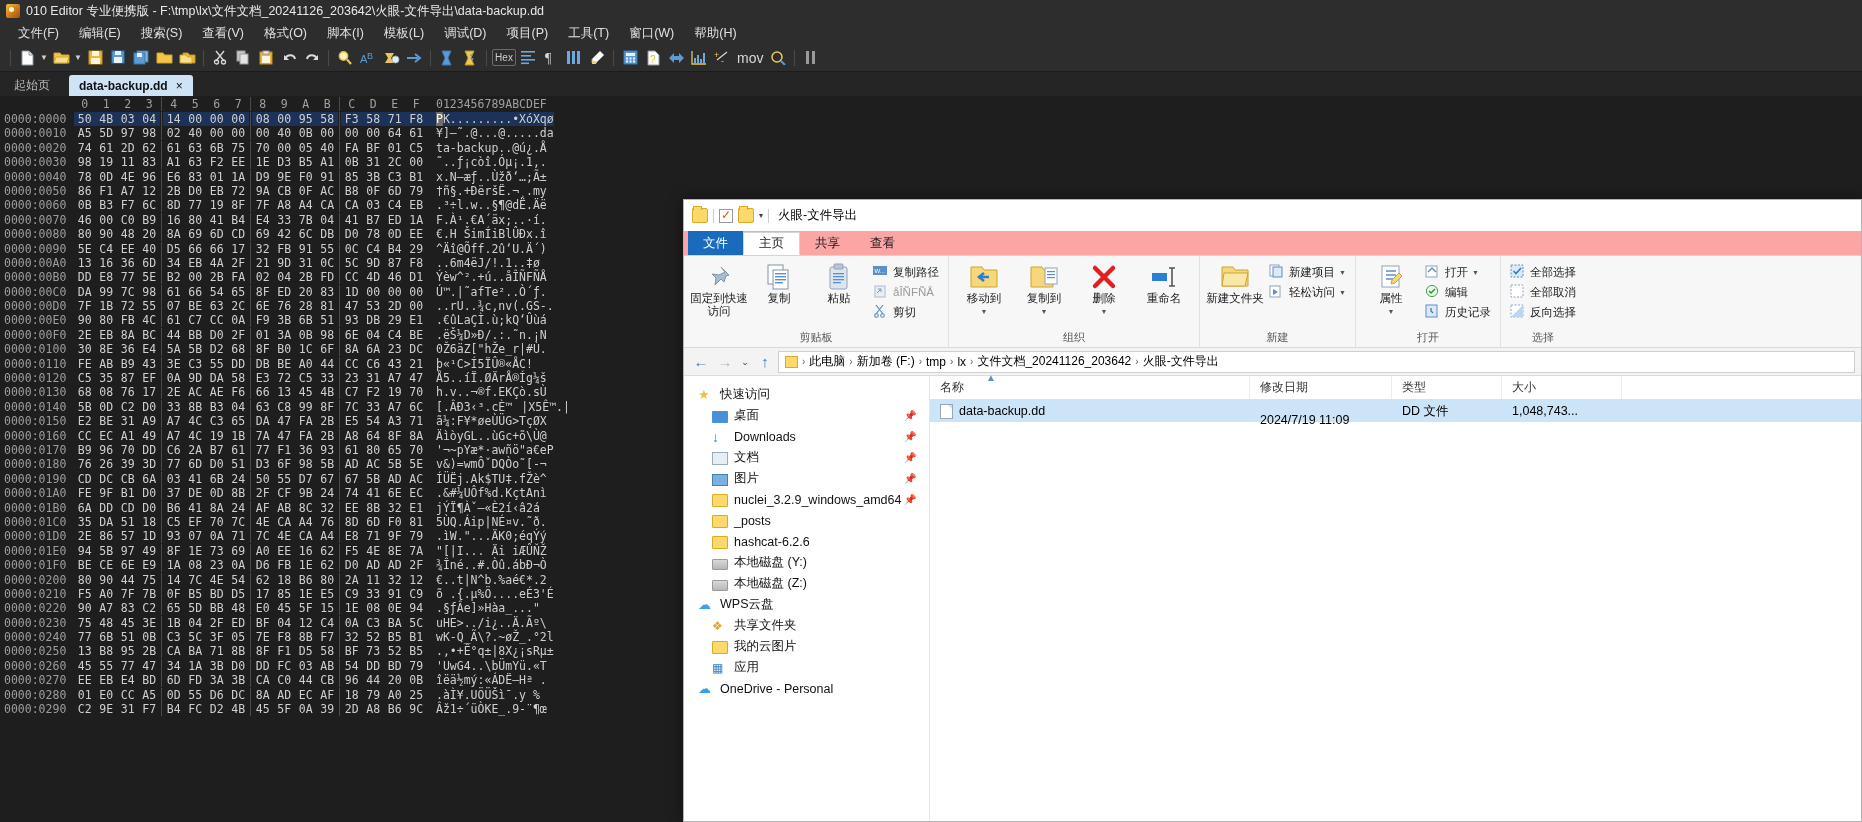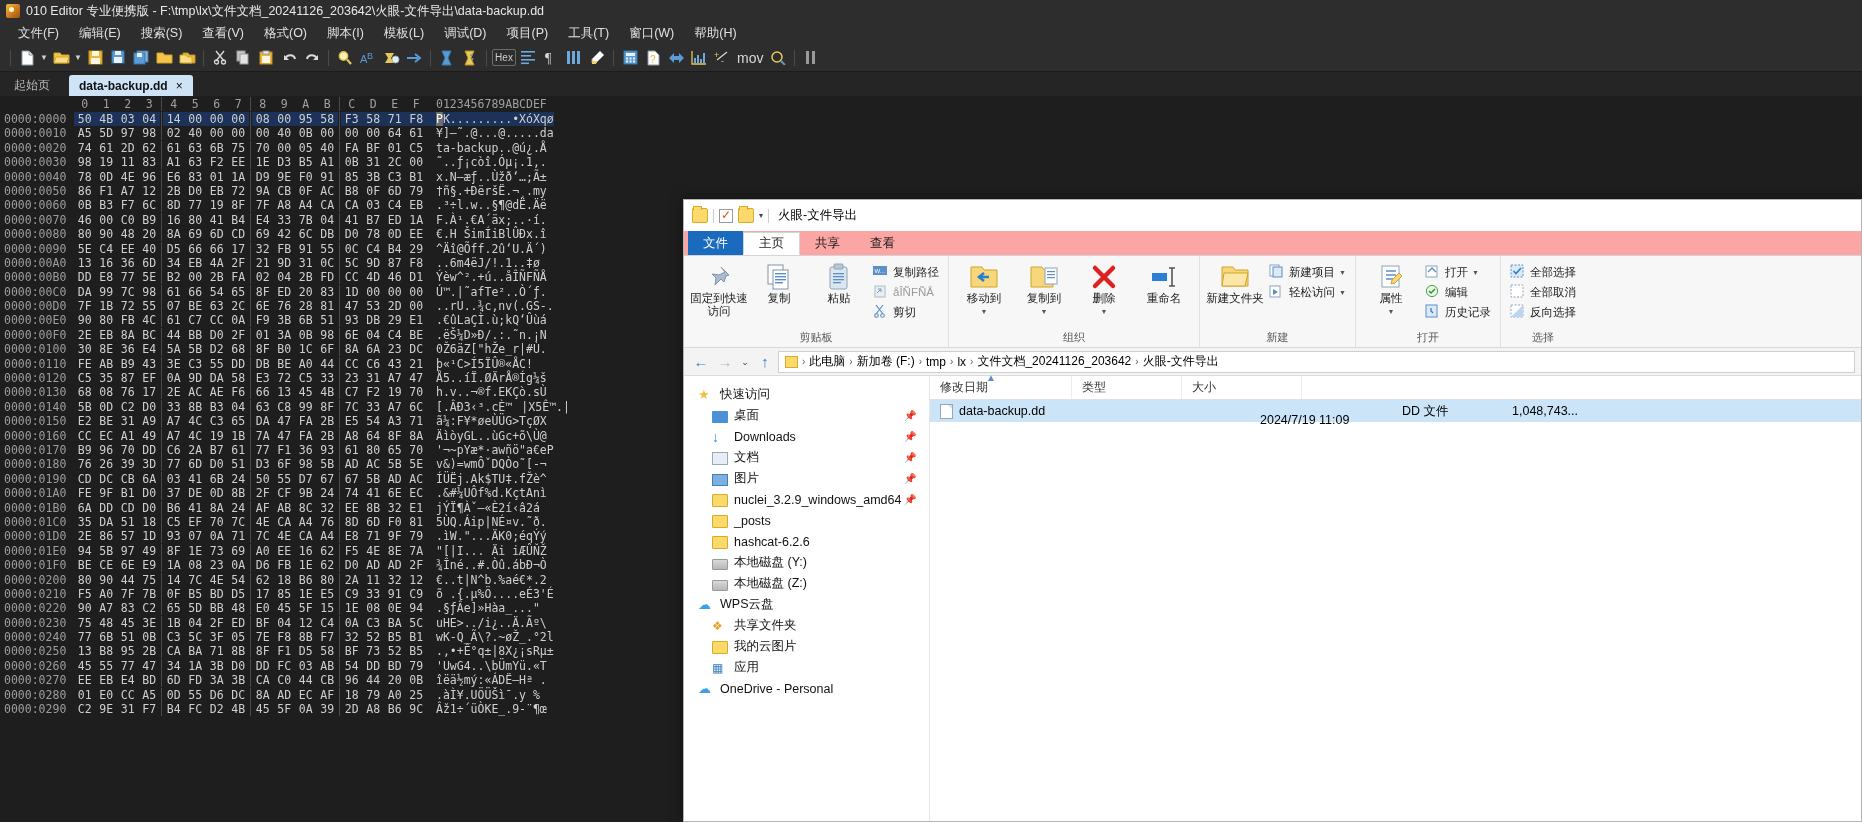--- a/index.html
+++ b/index.html
@@ -1904,20 +1904,21 @@
             <span>应用</span>
           </div>
           <div class="nav-item">
             <span class="ico ico-cloud">☁</span>
             <span>OneDrive - Personal</span>
           </div>
         </div>
     <div class="ex-files">
       <div class="files-hdr">
         <span class="fh-sort">▲</span>
+        <div class="fh-col" style="width:320px">名称</div>
         <div class="fh-col" style="width:142px">修改日期</div>
         <div class="fh-col" style="width:110px">类型</div>
         <div class="fh-col" style="width:120px">大小</div>
       </div>
       <div id="file-rows">
             <div class="file-row">
               <div class="fr-col" style="width: 320px;">
                 <span class="file-ico"></span>
                 <span>data-backup.dd</span>
               </div>

